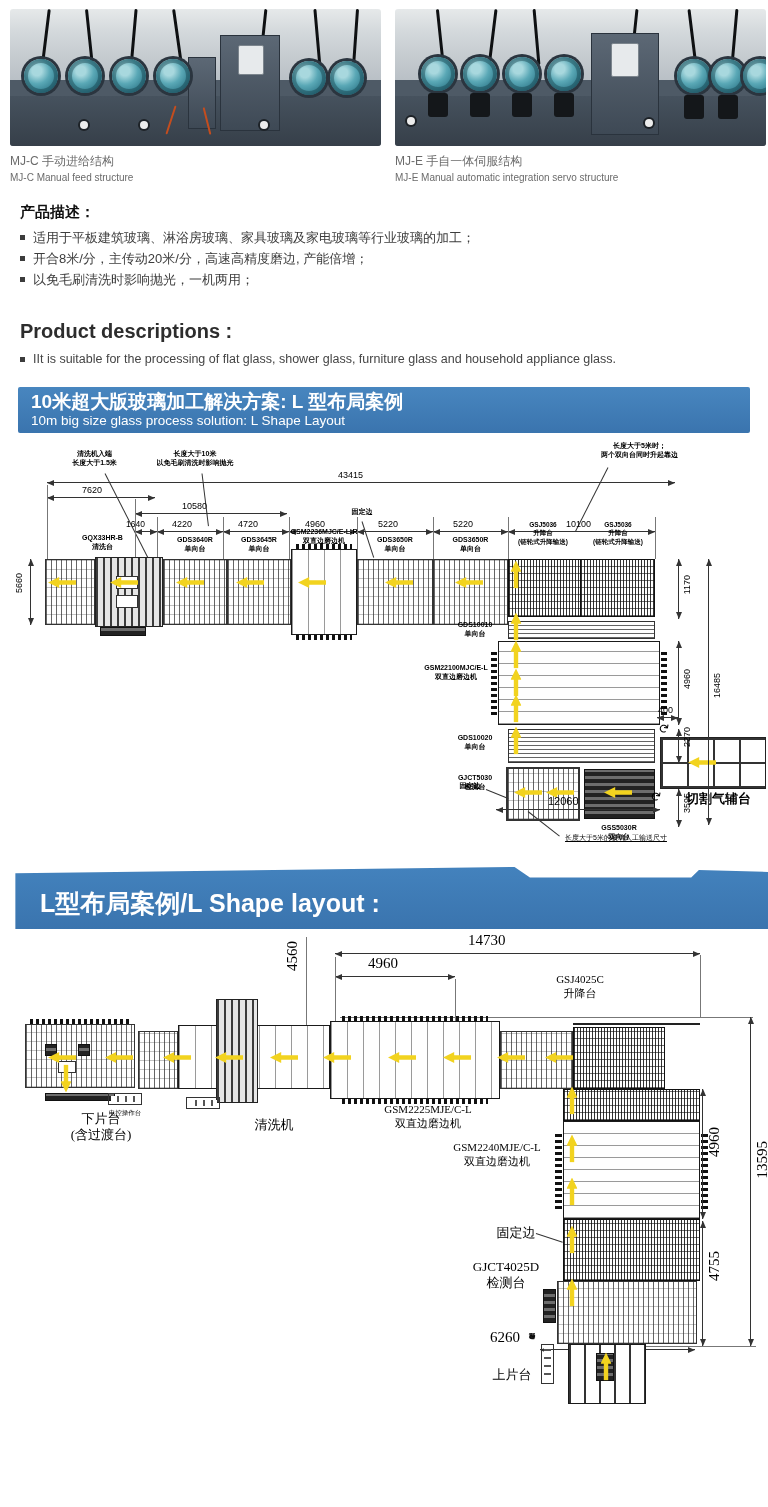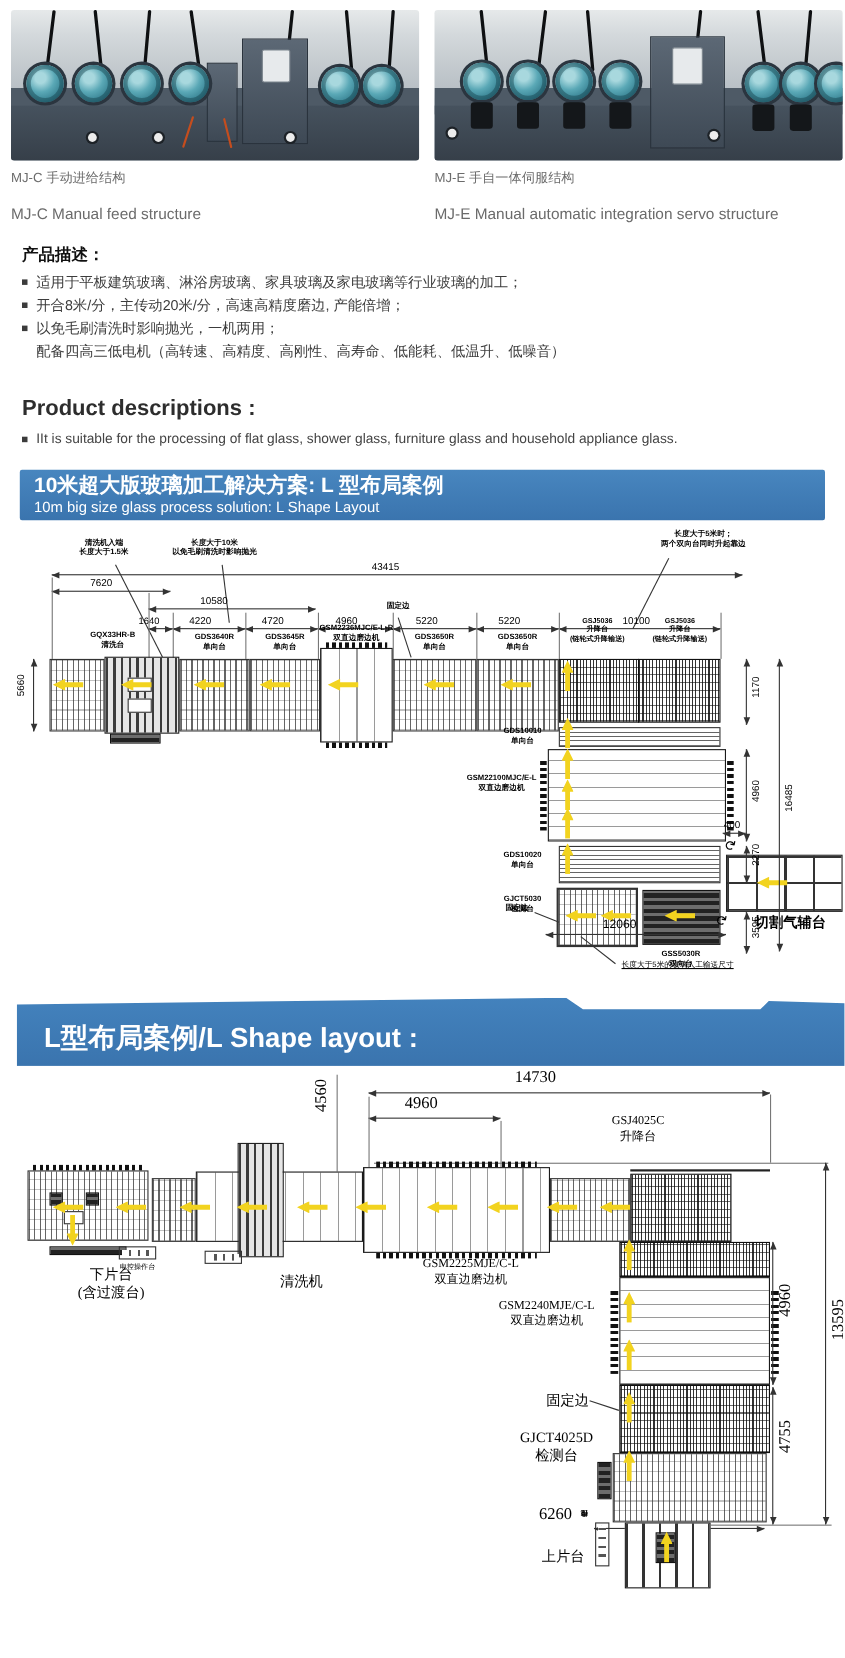--- a/index.html
+++ b/index.html
@@ -14,21 +14,21 @@
   .motor{position:absolute;width:34px;height:34px;border-radius:50%;
     background:radial-gradient(circle at 38% 35%,#a8d8de 0 16%,#5aa8b6 42%,#357f90 72%,#1f4f5c 100%);
     box-shadow:0 0 0 3px #2b353f, inset 0 0 0 4px rgba(16,56,66,.4);}
   .gear{position:absolute;width:20px;height:24px;background:#14171a;border-radius:3px;}
   .cable{position:absolute;width:3px;background:#0e1012;border-radius:2px;}
   .cab{position:absolute;background:linear-gradient(#5c6875,#3e4955);border:1px solid #2a333d;}
   .cabw{position:absolute;background:#e7eaec;border:1px solid #7c858d;border-radius:2px;}
   .gauge{position:absolute;width:8px;height:8px;border-radius:50%;background:#ececec;box-shadow:0 0 0 2px #1d2227;}
   .wire{position:absolute;width:2px;background:#c44d1e;border-radius:1px;}
   .cap-zh{margin-top:7px;font-size:12px;color:#6b6b6b;}
-  .cap-en{margin-top:16px;font-size:14px;color:#6b6b6b;}
+  .cap-en{margin-top:2px;font-size:10px;color:#6b6b6b;}
   
   .sec{margin:20px 0 0 20px;padding-right:14px;}
   .t-zh{font-size:15px;font-weight:bold;color:#111;margin-bottom:5px;}
   .t-en{font-size:20px;font-weight:bold;color:#2d2d2d;margin-bottom:6px;}
   .bl{font-size:13px;color:#3c3c3c;line-height:21px;position:relative;padding-left:13px;}
   .bl.en{font-size:12.5px;line-height:20px;color:#444;}
   .bl::before{content:"";position:absolute;left:0;top:8px;width:5px;height:5px;background:#3c3c3c;}
   .cont{font-size:13px;color:#3c3c3c;line-height:21px;padding-left:13px;}
   .cont.en{font-size:12.5px;line-height:20px;color:#444;}
   
@@ -155,21 +155,20 @@
     <div class="cap-zh">MJ-E 手自一体伺服结构</div>
     <div class="cap-en">MJ-E Manual automatic  integration servo structure</div>
   </div>
 </div>
 
 <div class="sec">
   <div class="t-zh">产品描述：</div>
   <div class="bl">适用于平板建筑玻璃、淋浴房玻璃、家具玻璃及家电玻璃等行业玻璃的加工；</div>
   <div class="bl">开合8米/分，主传动20米/分，高速高精度磨边, 产能倍增；</div>
   <div class="bl">以免毛刷清洗时影响抛光，一机两用；</div>
-  <div class="cont">配备四高三低电机（高转速、高精度、高刚性、高寿命、低能耗、低温升、低噪音）</div>
 </div>
 
 <div class="sec" style="margin-top:30px">
   <div class="t-en">Product descriptions :</div>
   <div class="bl en">IIt is suitable for the processing of flat glass, shower glass, furniture glass and household appliance glass.</div>
 </div>
 
 <div class="banner1">
   <div class="bz">10米超大版玻璃加工解决方案: L 型布局案例</div>
   <div class="be">10m big size glass process solution: L Shape Layout</div>

